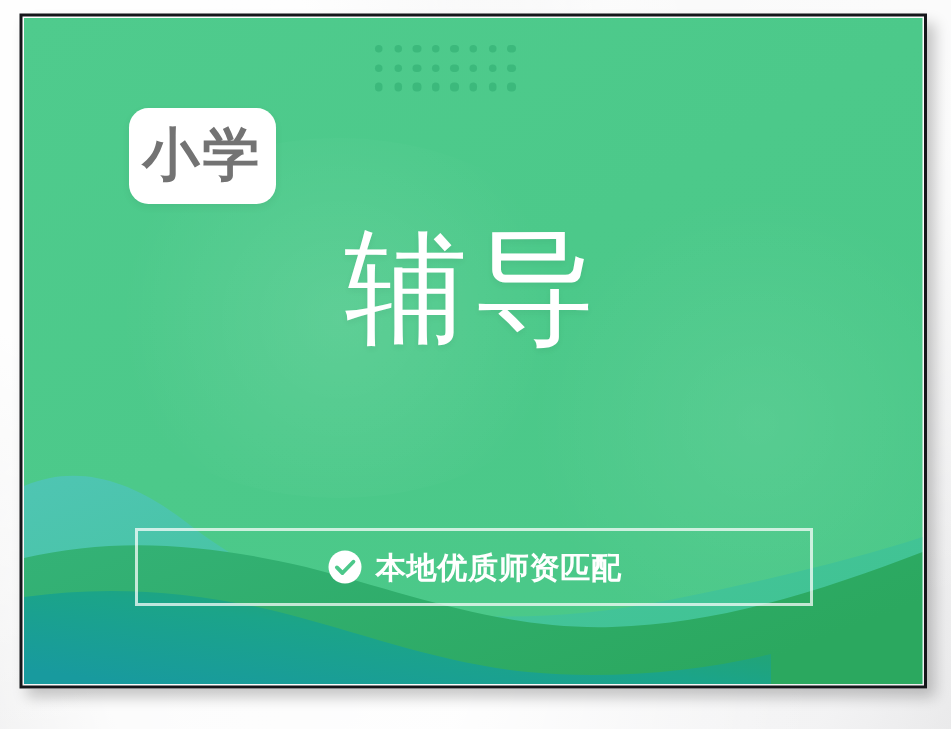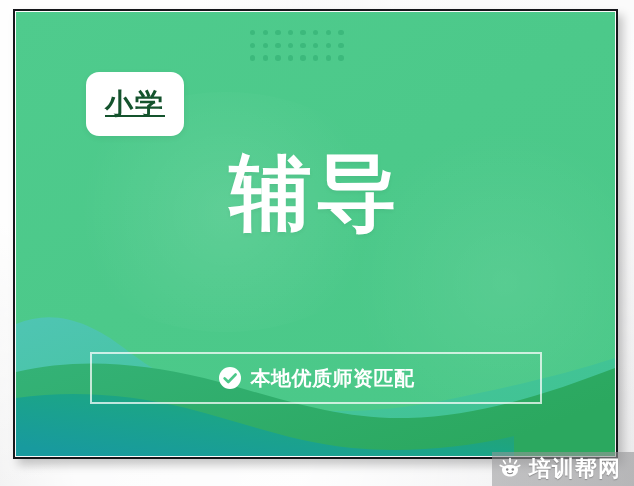--- a/index.html
+++ b/index.html
@@ -101,26 +101,25 @@
     width: 98px;
     height: 64px;
     background: #ffffff;
     border-radius: 13px;
     display: flex;
     align-items: center;
     justify-content: center;
     box-shadow: 0 2px 6px rgba(0,0,0,0.06);
   }
   .grade-badge-text {
-    color: #14532d;
-    font-size: 28px;
+    color: #737373;
+    font-size: 38px;
     font-weight: 700;
     letter-spacing: 2px;
     line-height: 1;
-    text-decoration: underline;
   }
 
   
   .headline {
     position: absolute;
     left: 0;
     right: 0;
     top: 134px;
     text-align: center;
     color: #ffffff;
@@ -128,21 +127,21 @@
   .headline-line1 {
     font-size: 82px;
     font-weight: 700;
     line-height: 0.98;
     letter-spacing: 2px;
     margin-right: 6px;
     text-shadow: 0 2px 4px rgba(0,0,0,0.05);
   }
   .headline-line2 {
     font-size: 82px;
-    font-weight: 700;
+    font-weight: 400;
     line-height: 1.06;
     letter-spacing: 4px;
     padding-top: 4px;
     text-shadow: 0 2px 4px rgba(0,0,0,0.05);
   }
 
   
   .feature-strip {
     position: absolute;
     left: 74px;
@@ -295,30 +294,14 @@
           <path d="M6.6 12.3 L10.3 16 L17.6 8.5" fill="none" stroke="#4cc88a" stroke-width="2.6" stroke-linecap="round" stroke-linejoin="round"></path>
         </svg>
         <span class="feature-text">本地优质师资匹配</span>
       </div>
 
 
     </div>
 
   </div>
 
-  <div class="watermark">
-    <svg class="watermark-icon" viewBox="0 0 24 24">
-      <g stroke="#ffffff" stroke-width="1.7" stroke-linecap="round">
-        <line x1="12" y1="1.5" x2="12" y2="5"></line>
-        <line x1="5.5" y1="3.6" x2="7.3" y2="6.5"></line>
-        <line x1="18.5" y1="3.6" x2="16.7" y2="6.5"></line>
-        <line x1="2.3" y1="8.4" x2="5.4" y2="9.9"></line>
-        <line x1="21.7" y1="8.4" x2="18.6" y2="9.9"></line>
-      </g>
-      <path d="M4 12.4 C4 9.6 7.6 8 12 8 C16.4 8 20 9.6 20 12.4 C20 16.6 16.4 19.5 12 19.5 C7.6 19.5 4 16.6 4 12.4 Z" fill="#ffffff"></path>
-      <circle cx="9.2" cy="12.6" r="1.25" fill="#8b8b8d"></circle>
-      <circle cx="14.8" cy="12.6" r="1.25" fill="#8b8b8d"></circle>
-      <path d="M9.6 15.8 C10.4 16.9 13.6 16.9 14.4 15.8" fill="none" stroke="#8b8b8d" stroke-width="1.3" stroke-linecap="round"></path>
-    </svg>
-    <span class="watermark-text">培训帮网</span>
-  </div>
 
 </div>
 
 </body></html>

